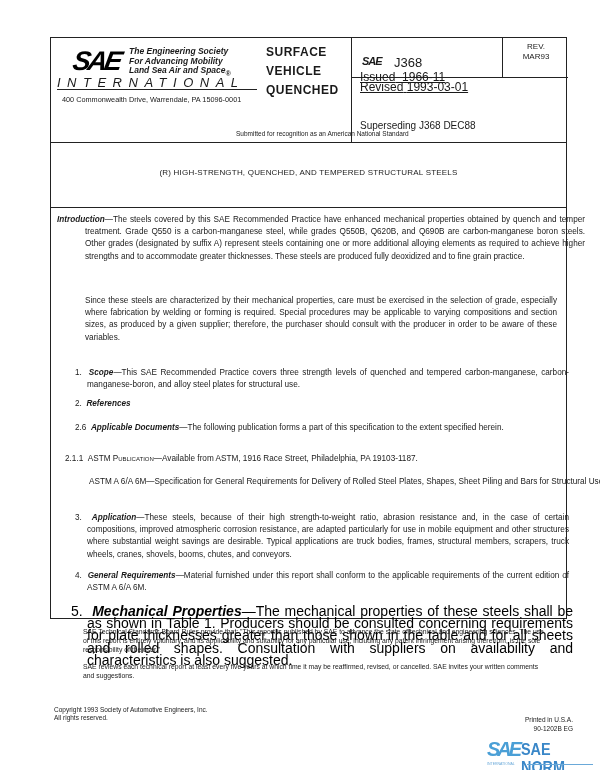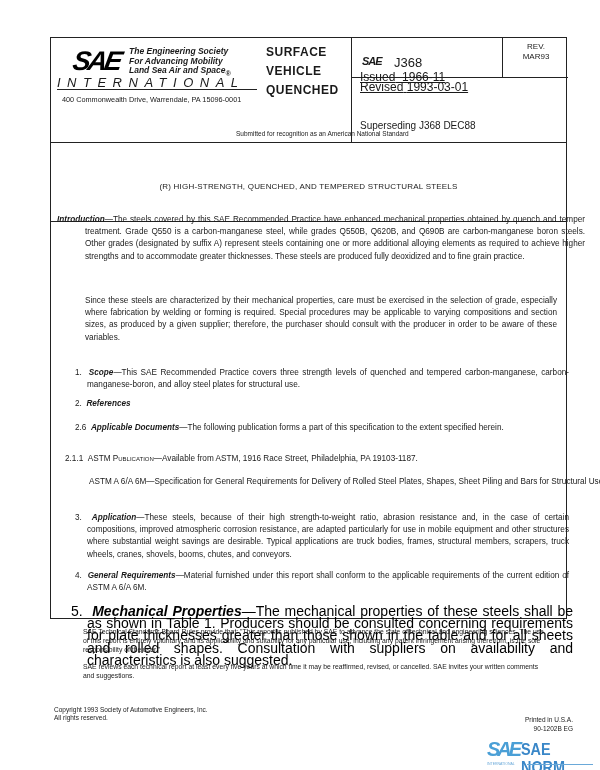--- a/index.html
+++ b/index.html
@@ -37,21 +37,21 @@
     position: absolute; left: 300px; top: 0; width: 217px; height: 105px; border-left: 1.5px solid #222; box-sizing: border-box;
   }
   .meta-top { position: absolute; left: 0; top: 0; width: 100%; height: 40px; border-bottom: 1.5px solid #222; box-sizing: border-box; }
   .meta-num { position: absolute; left: 0; top: 0; width: 151px; height: 100%; border-right: 1.5px solid #222; box-sizing: border-box; }
   .sae-small { position: absolute; left: 10px; top: 17px; font-size: 11px; font-weight: bold; font-style: italic; letter-spacing: -1px; }
   .docnum { position: absolute; left: 42px; top: 17px; font-size: 13px; }
   .rev { position: absolute; left: 151px; top: 4px; width: 66px; text-align: center; font-size: 8px; line-height: 10px; }
   .meta-bottom { position: absolute; left: 8px; top: 34px; font-size: 12px; line-height: 10px; text-decoration: underline; }
   .superseding { position: absolute; left: 8px; top: 82px; font-size: 10px; }
   .title-box {
-    position: absolute; left: 0; top: 117px; width: 100%; height: 67px; border-bottom: 1.5px solid #222; box-sizing: border-box; text-decoration: underline;
+    position: absolute; left: 0; top: 103px; width: 100%; height: 67px; border-bottom: 1.5px solid #222; box-sizing: border-box; text-decoration: underline;
   }
   .doc-title {
     position: absolute; left: 0; top: 27px; width: 100%; text-align: center; font-size: 8px; letter-spacing: 0.2px;
   }
   .body-area { position: absolute; left: 0; top: 172px; width: 100%; }
   .para { position: absolute; font-size: 8.2px; line-height: 12.2px; text-align: justify; }
   .ital { font-style: italic; font-weight: bold; }
   .sc { font-variant: small-caps; }
   .footer-note { position: absolute; font-size: 6.8px; line-height: 9px; }
   .copyright { position: absolute; left: 54px; top: 706px; font-size: 6.5px; line-height: 8px; }

